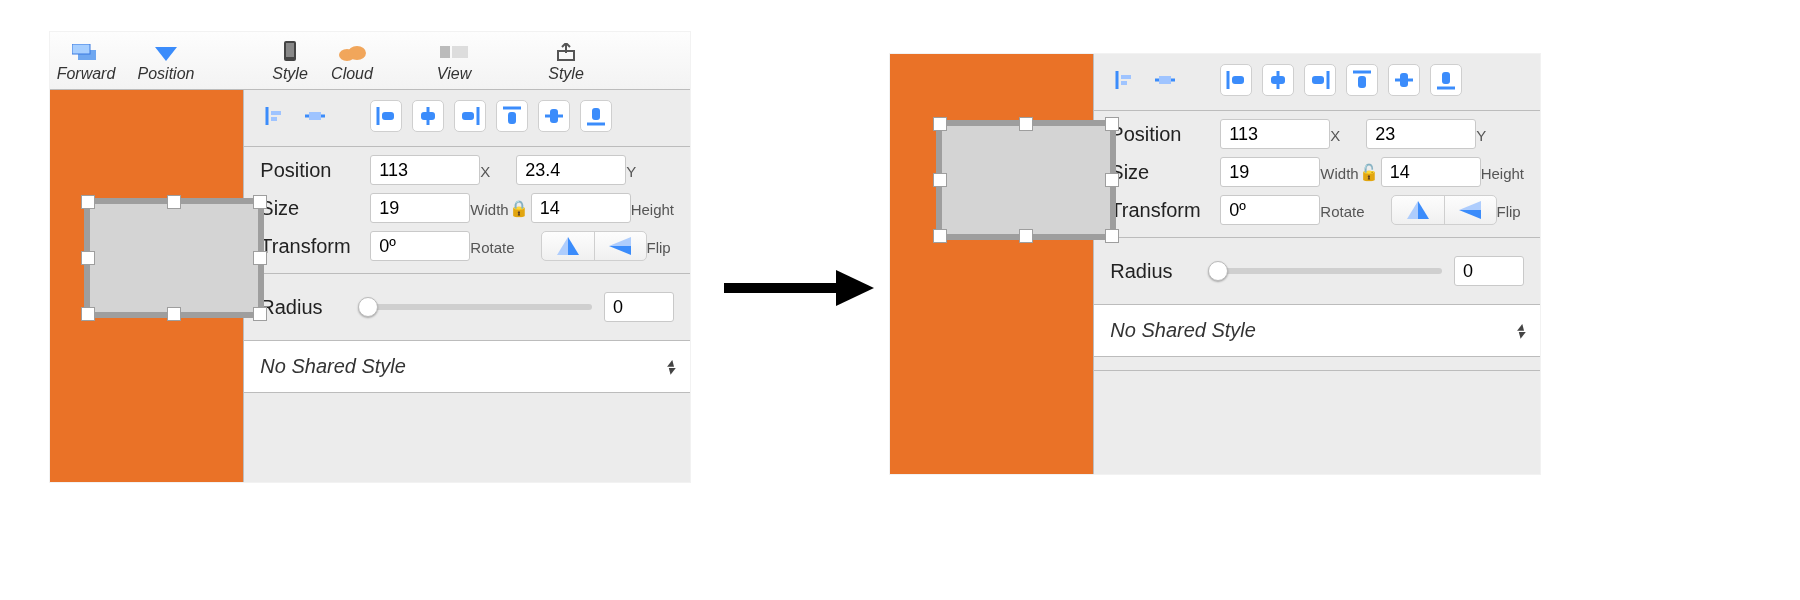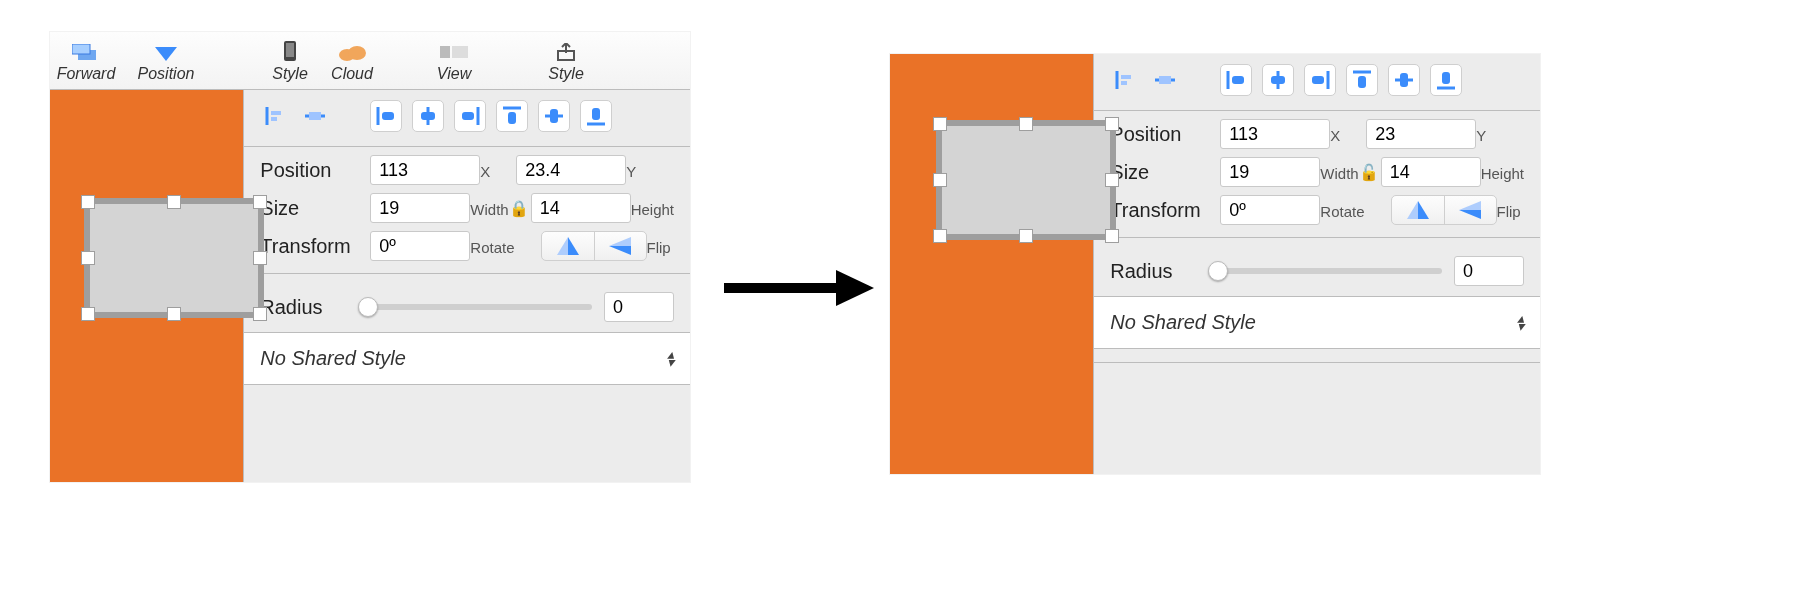--- a/index.html
+++ b/index.html
@@ -100,21 +100,21 @@
     border-radius:5px;
     overflow:hidden;
     background:linear-gradient(#fdfdfd,#f0f0f0);
     height:30px;
   }
   .flip-group .half { width:52px; display:flex; align-items:center; justify-content:center; }
   .flip-group .half + .half { border-left:1px solid #cfcfcf; }
 
   .hr { height:1px; background:var(--panel-border); margin:12px 0; }
 
-  .radius-row { display:flex; align-items:center; padding: 6px 16px 10px 16px; }
+  .radius-row { display:flex; align-items:center; padding: 6px 16px 18px 16px; }
   .radius-row .lab { width:90px; font-size: 20px;}
   .slider {
     flex:1;
     height:6px;
     background:#cfcfcf;
     border-radius:3px;
     position:relative;
     margin:0 12px;
   }
   .slider .knob{

